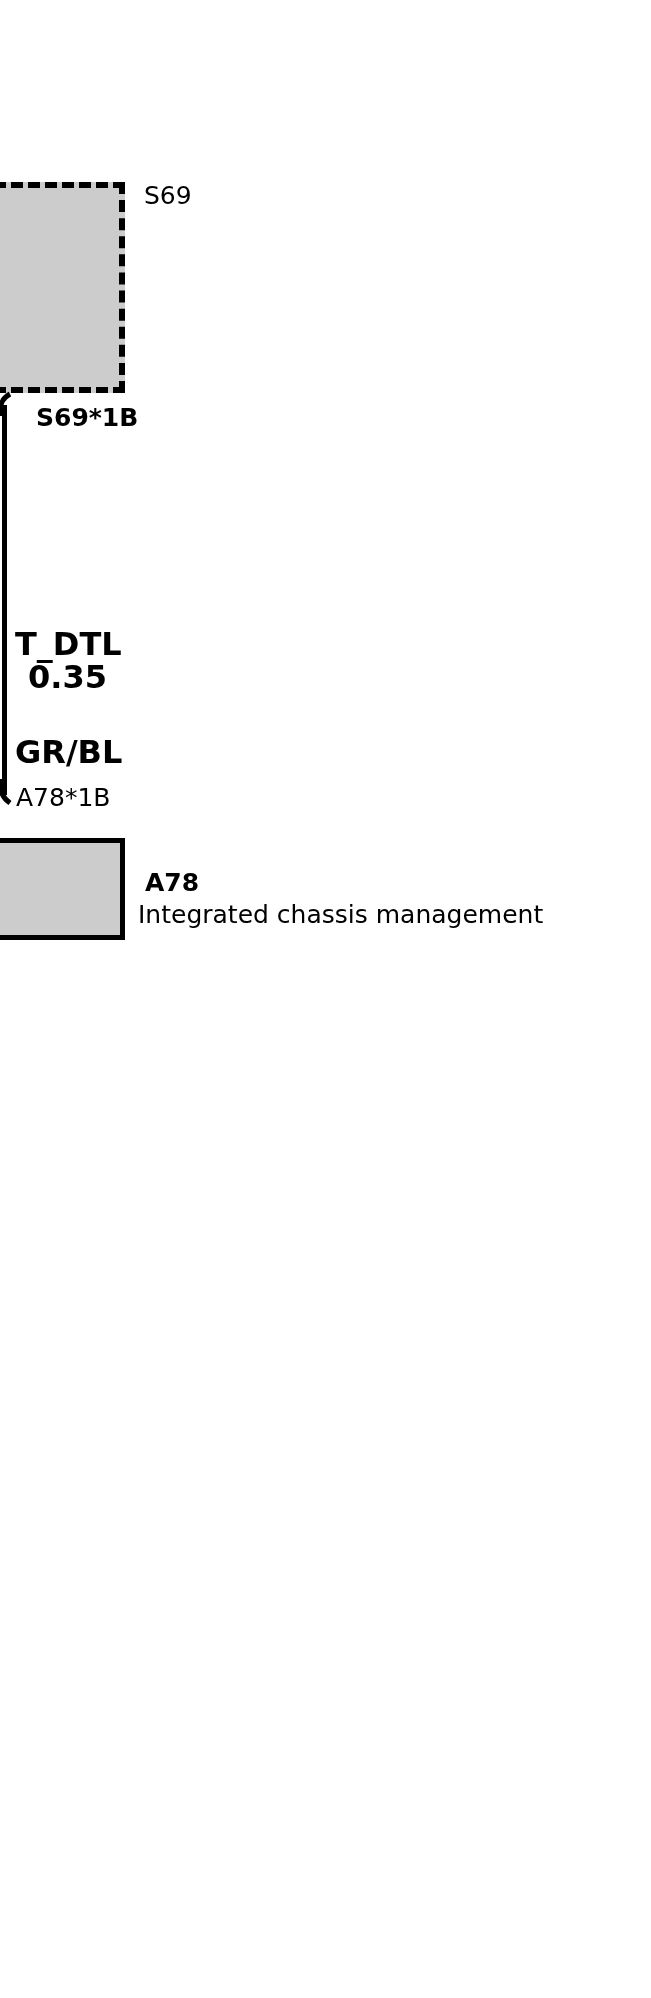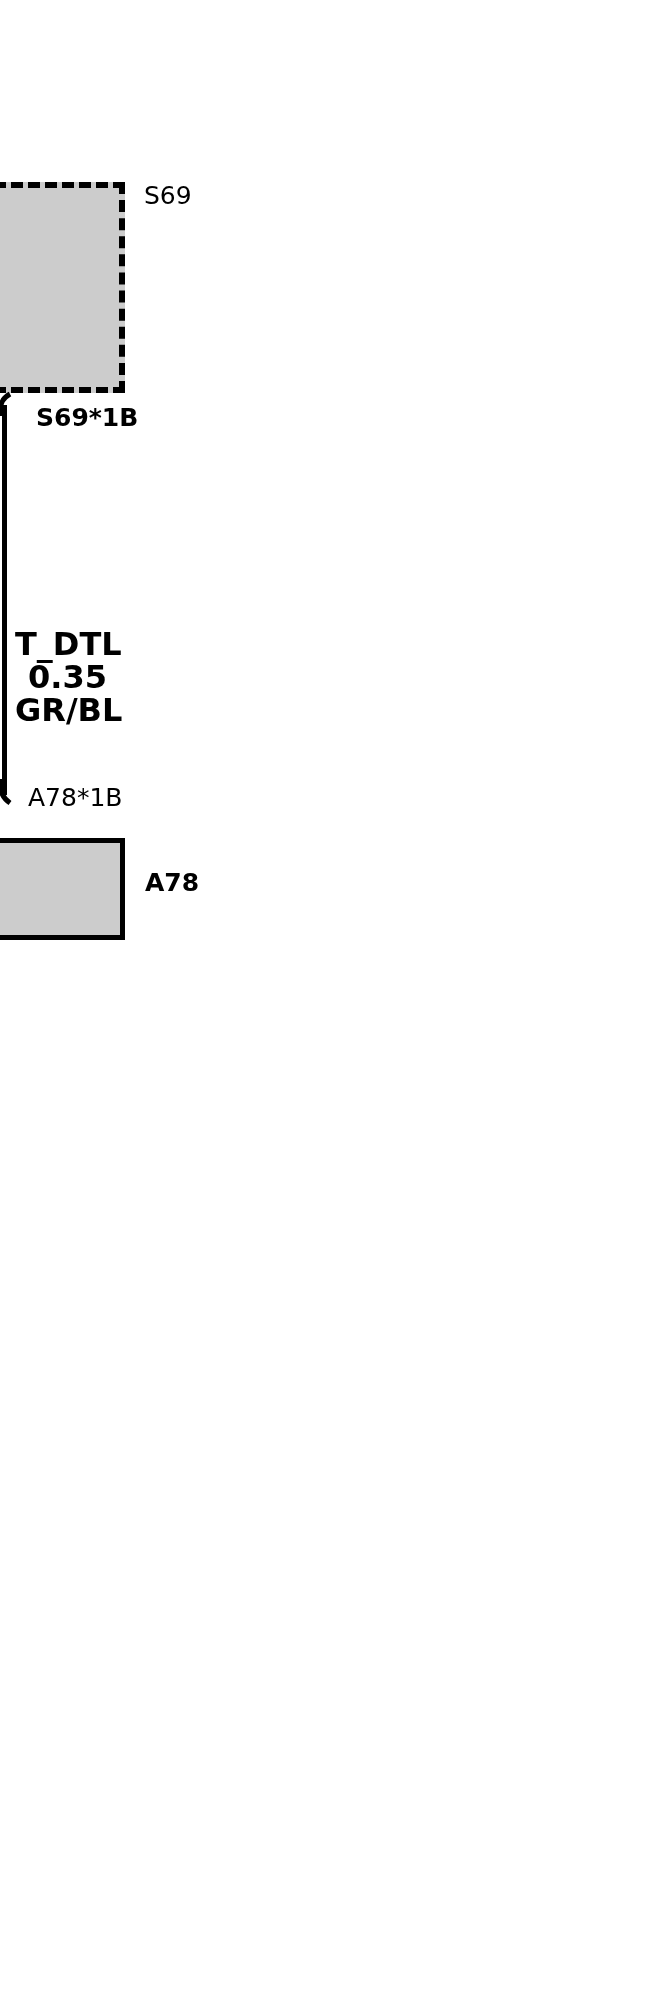--- a/index.html
+++ b/index.html
@@ -77,26 +77,27 @@
   <svg class="connector-svg" style="left:-6px; top:393px; width:24px; height:24px;" viewBox="0 0 24 24">
     <path d="M 16 1 C 9 5, 6 9, 6 23" fill="none" stroke="#000000" stroke-width="5" stroke-linecap="butt"></path>
   </svg>
 
   <div class="label label-pin" style="left:36px; top:405px;font-weight:bold;">S69*1B</div>
 
   <div class="wire" style="left:2px; top:405px; width:5px; height:390px;"></div>
 
   <div class="label label-wire" style="left:15px; top:628px;">T_DTL</div>
   <div class="label label-wire" style="left:28px; top:661px;">0.35</div>
-  <div class="label label-wire" style="left:15px; top:694px;">GR/BL</div>
+  <div class="label label-wire" style="left:15px; top:736px;">GR/BL</div>
 
   <svg class="connector-svg" style="left:-6px; top:778px; width:24px; height:26px;" viewBox="0 0 24 26">
     <path d="M 6 1 C 6 15, 9 20, 16 25" fill="none" stroke="#000000" stroke-width="5" stroke-linecap="butt"></path>
   </svg>
 
-  <div class="label label-pin" style="left:28px; top:785px;">A78*1B</div>
+  <div class="label label-pin" style="left:16px; top:785px;">A78*1B</div>
 
   <div class="block solid" style="left:-40px; top:838px; width:165px; height:102px;"></div>
 
   <div class="label label-component" style="left:145px; top:870px;font-weight:bold;">A78</div>
 
+  <div class="label label-desc" style="left:138px; top:902px;">Integrated chassis management</div>
 
 </div>
 
 </body></html>

